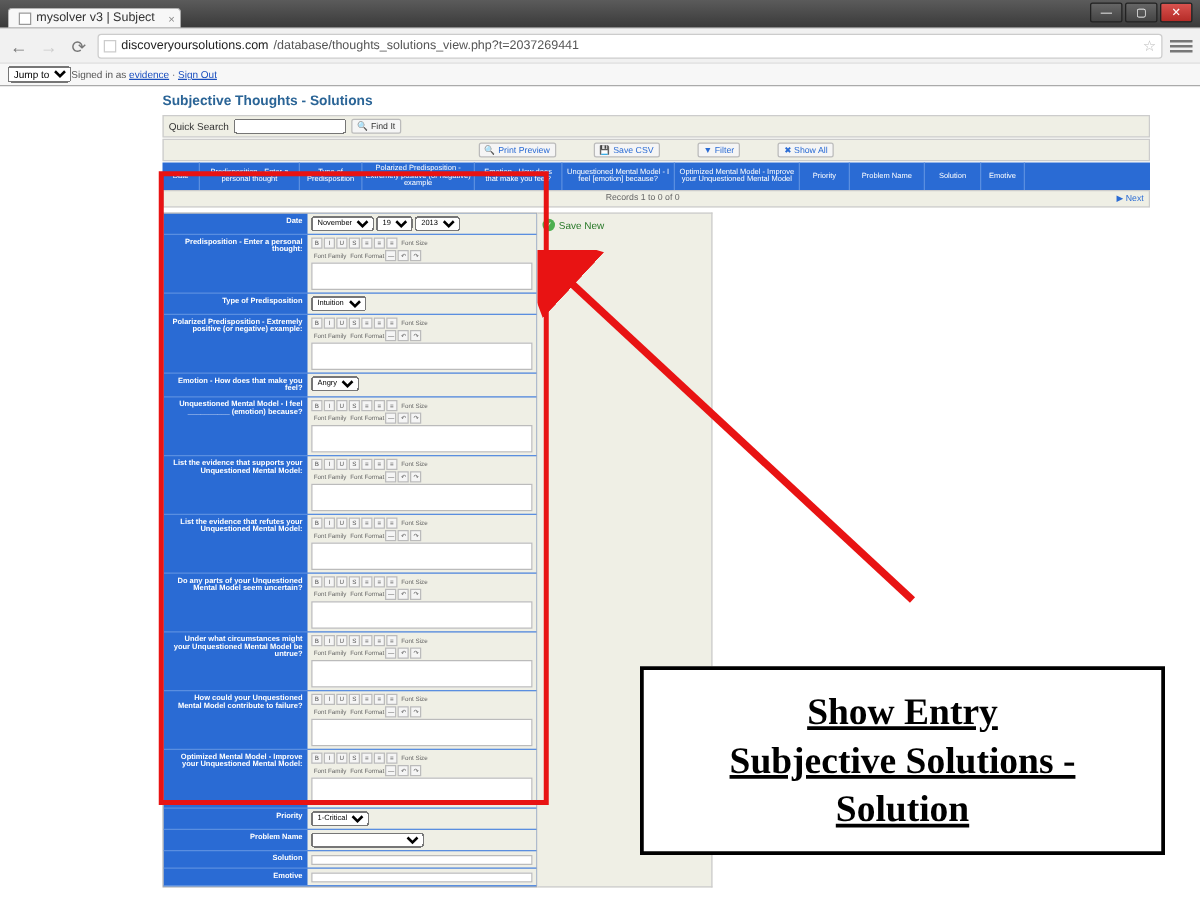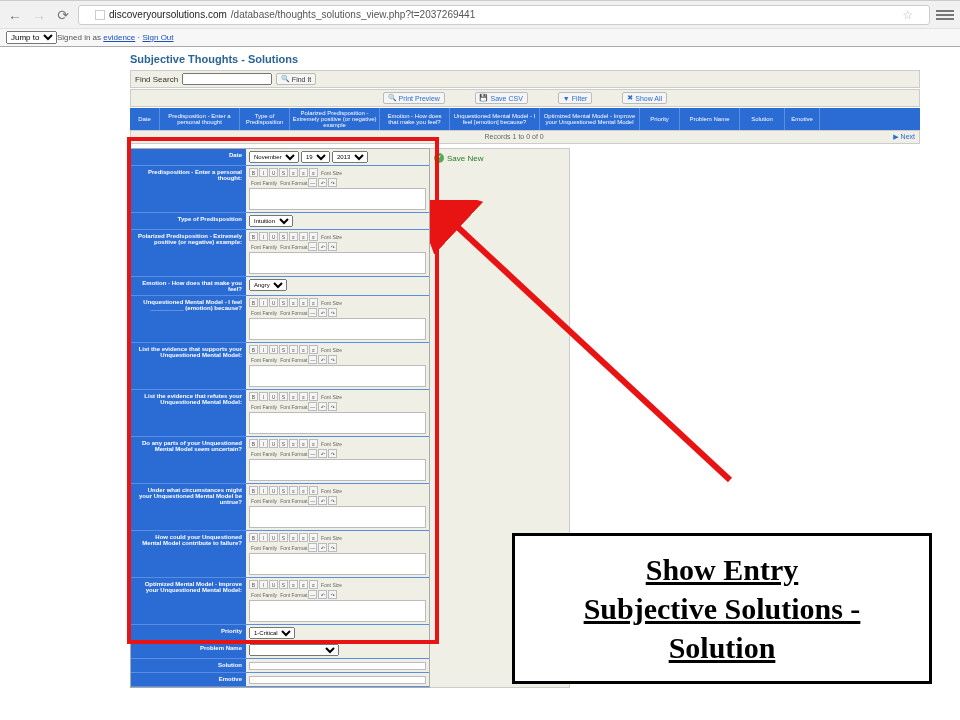--- a/index.html
+++ b/index.html
@@ -10,21 +10,21 @@
   .titlebar { height: 22px; display: flex; align-items: flex-end; padding-left: 6px; position: relative; background: linear-gradient(#5b5b5b,#3a3a3a); }
   .tab { background: #f7f7f7; border: 1px solid #aaa; border-bottom: none; border-radius: 4px 4px 0 0; padding: 2px 20px 2px 8px; font-size: 10px; color: #333; display: flex; align-items: center; gap: 4px; position: relative; }
   .tab .page-icon { width: 10px; height: 10px; border: 1px solid #999; background: #fff; }
   .tab .tab-x { position: absolute; right: 4px; top: 3px; font-size: 9px; color: #888; }
   .winbtns { position: absolute; right: 6px; top: 2px; display: flex; gap: 2px; }
   .winbtn { width: 26px; height: 16px; background: linear-gradient(#666,#444); border: 1px solid #222; border-radius: 2px; color: #fff; font-size: 9px; display: flex; align-items: center; justify-content: center; }
   .winbtn.close { background: linear-gradient(#d9534f,#b52b27); }
 
   .addrbar { height: 28px; display: flex; align-items: center; gap: 6px; padding: 0 6px; background: #f1f1f1; border-top: 1px solid #ccc; }
   .navicon { width: 18px; height: 18px; color: #777; font-size: 14px; display: flex; align-items: center; justify-content: center; }
-  .url-field { flex: 1; background: #fff; border: 1px solid #ccc; border-radius: 3px; height: 20px; font-size: 10px; padding: 0 16px; display: flex; align-items: center; gap: 4px; color: #555; justify-content: flex-end; }
+  .url-field { flex: 1; background: #fff; border: 1px solid #ccc; border-radius: 3px; height: 20px; font-size: 10px; padding: 0 4px; display: flex; align-items: center; gap: 4px; color: #555; justify-content: flex-end; }
   .url-field .host { color: #222; }
   .star { color: #bbb; font-size: 12px; }
   .menu-icon { width: 18px; height: 18px; display: flex; flex-direction: column; justify-content: center; gap: 2px; }
   .menu-icon div { height: 2px; background: #777; }
 
   .bookbar { height: 18px; background: #f7f7f7; border-top: 1px solid #e0e0e0; display: flex; align-items: center; justify-content: flex-start; padding: 0 6px; font-size: 8px; color: #555; }
   .jump-sel { font-size: 8px; }
   .signin { font-size: 8px; }
   .signin a { color: #1a4fbf; text-decoration: underline; }
 
@@ -69,20 +69,32 @@
   
   .arrow-svg { position: absolute; left: 430px; top: 200px; width: 350px; height: 300px; pointer-events: none; }
 
   .icon-mag { font-size: 7px; }
   .link-blue { color: #2a6bd4; }
 </style>
 </head>
 <body>
 
 <div class="browser-chrome">
+  <div class="titlebar">
+    <div class="tab">
+      <span class="page-icon"></span>
+      <span>mysolver v3 | Subject</span>
+      <span class="tab-x">×</span>
+    </div>
+    <div class="winbtns">
+      <div class="winbtn">—</div>
+      <div class="winbtn">▢</div>
+      <div class="winbtn close">✕</div>
+    </div>
+  </div>
   <div class="addrbar">
     <div class="navicon">←</div>
     <div class="navicon" style="color:#ccc">→</div>
     <div class="navicon">⟳</div>
     <div class="url-field">
       <span style="width:10px;height:10px;border:1px solid #ccc;background:#fff;"></span>
       <span class="host">discoveryoursolutions.com</span>
         <span>/database/thoughts_solutions_view.php?t=2037269441</span>
       <span style="flex:1"></span>
       <span class="star">☆</span>
@@ -100,21 +112,21 @@
     <div class="signin">
       <span>Signed in as </span><a href="#">evidence</a> · <a href="#">Sign Out</a>
     </div>
   </div>
 </div>
 
 <div class="page">
   <div class="page-title">Subjective Thoughts - Solutions</div>
 
   <div class="search-row">
-    <span>Find Search</span>
+    <span>Quick Search</span>
     <input type="text" style="">
     <span class="btn-tiny">
         <span class="icon-mag">🔍</span>
         <span>Find It</span>
       </span>
   </div>
 
   <div class="action-row">
     <span class="btn-tiny link-blue">🔍 <span>Print Preview</span></span>
     <span class="btn-tiny link-blue">💾 <span>Save CSV</span></span>

